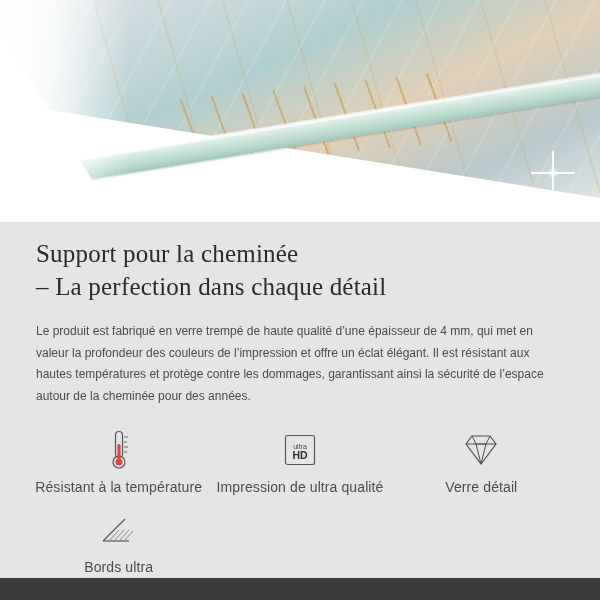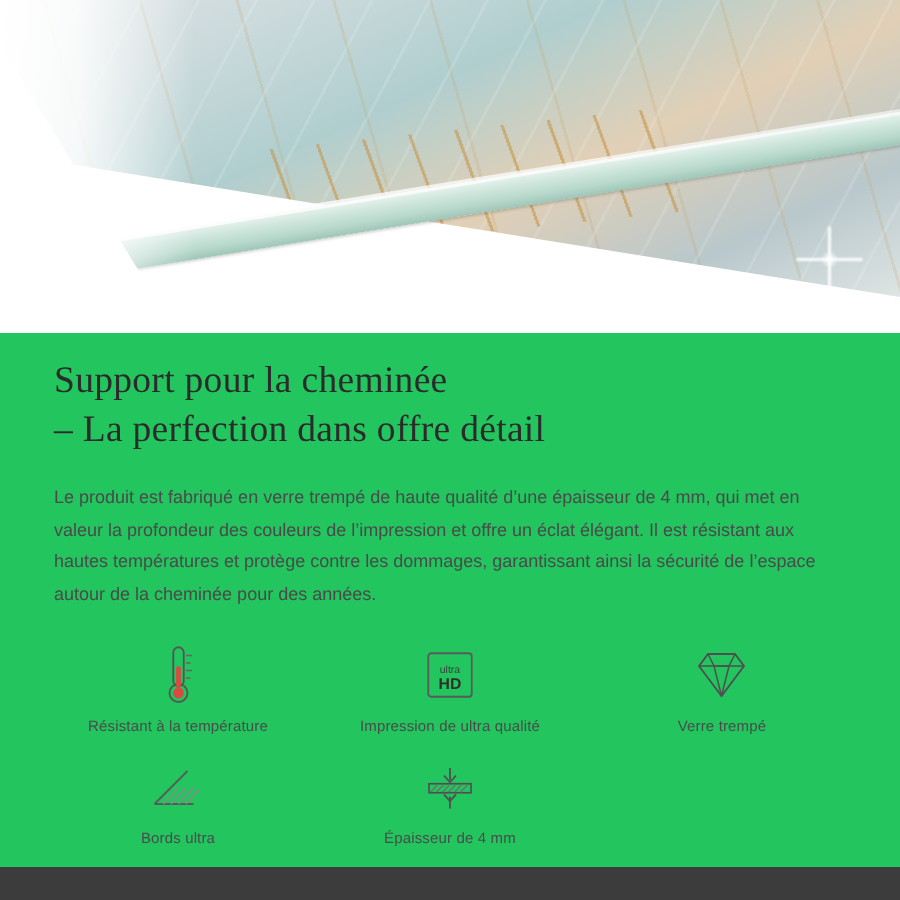--- a/index.html
+++ b/index.html
@@ -7,21 +7,21 @@
     width: 600px;
     height: 600px;
     overflow: hidden;
     background: #ffffff;
     font-family: "Liberation Sans", sans-serif;
   }
   #page {
     position: relative;
     width: 600px;
     height: 600px;
-    background: #22c55e;
+    background: #e5e5e5;
   }
 
   
   .hero {
     position: relative;
     width: 600px;
     height: 222px;
     overflow: hidden;
     background: #ffffff;
   }
@@ -164,21 +164,21 @@
     justify-content: space-between;
   }
   .feature-icon {
     height: 46px;
     display: flex;
     align-items: center;
     justify-content: center;
   }
   .feature-label {
     margin-top: 6px;
-    font-size: 10px;
+    font-size: 14px;
     color: #4b4b4b;
     text-align: center;
     letter-spacing: 0.1px;
   }
   svg { display: block; }
 
   
   .bottom-bar {
     position: absolute;
     left: 0; bottom: 0;
@@ -202,21 +202,21 @@
     <div class="hero-mask-left"></div>
     <div class="hero-mask-left2"></div>
     <div class="sparkle">
       <div class="sparkle-core"></div>
     </div>
   </div>
 
   <div class="content">
     <h1 class="headline">
       <span>Support pour la cheminée</span>
-      <span class="line2">– La perfection dans offre détail</span>
+      <span class="line2">– La perfection dans chaque détail</span>
     </h1>
     <p class="body-copy">Le produit est fabriqué en verre trempé de haute qualité d’une épaisseur de 4 mm, qui met en valeur la profondeur des couleurs de l’impression et offre un éclat élégant. Il est résistant aux hautes températures et protège contre les dommages, garantissant ainsi la sécurité de l’espace autour de la cheminée pour des années.</p>
   </div>
 
   <div class="features">
 
     <div class="feature">
       <div class="feature-icon">
         <svg width="30" height="44" viewBox="0 0 30 44">
           <rect x="11.5" y="3.5" width="7" height="26" rx="3.5" fill="none" stroke="#555" stroke-width="1.2"></rect>
@@ -247,47 +247,34 @@
     <div class="feature">
       <div class="feature-icon">
         <svg width="46" height="38" viewBox="0 0 46 38">
           <path d="M8 13 L14 5 H32 L38 13 L23 33 Z" fill="none" stroke="#4f4f4f" stroke-width="1.2"></path>
           <path d="M8 13 H38" fill="none" stroke="#4f4f4f" stroke-width="1"></path>
           <path d="M14 5 L18 13 L23 33" fill="none" stroke="#4f4f4f" stroke-width="1"></path>
           <path d="M32 5 L28 13 L23 33" fill="none" stroke="#4f4f4f" stroke-width="1"></path>
           <path d="M18 13 H28" fill="none" stroke="#4f4f4f" stroke-width="0.9"></path>
         </svg>
       </div>
-      <div class="feature-label">Verre trempé</div>
+      <div class="feature-label">Verre détail</div>
     </div>
 
     <div class="feature">
       <div class="feature-icon">
         <svg width="40" height="38" viewBox="0 0 40 38">
           <path d="M4 30 L26 8" stroke="#5a5a5a" stroke-width="1.2"></path>
           <path d="M4 30 L30 30" stroke="#5a5a5a" stroke-width="1.2"></path>
           <path d="M10 30 L20 19" stroke="#8a8a8a" stroke-width="1"></path>
           <path d="M15 30 L25 19" stroke="#8a8a8a" stroke-width="1"></path>
           <path d="M20 30 L30 19" stroke="#8a8a8a" stroke-width="1"></path>
           <path d="M25 30 L34 20" stroke="#8a8a8a" stroke-width="1"></path>
         </svg>
       </div>
       <div class="feature-label">Bords ultra</div>
     </div>
 
-    <div class="feature">
-      <div class="feature-icon">
-        <svg width="42" height="38" viewBox="0 0 42 38">
-          <line x1="21" y1="6" x2="21" y2="14" stroke="#4f4f4f" stroke-width="1.2"></line>
-          <path d="M17 11 L21 15.5 L25 11" fill="none" stroke="#4f4f4f" stroke-width="1.2"></path>
-          <rect x="7" y="16.5" width="28" height="6" fill="none" stroke="#4f4f4f" stroke-width="1.1"></rect>
-          <path d="M8 22 L13 17 M12 22 L17 17 M16 22 L21 17 M20 22 L25 17 M24 22 L29 17 M28 22 L33 17" stroke="#6e6e6e" stroke-width="0.9"></path>
-          <line x1="21" y1="33" x2="21" y2="25" stroke="#4f4f4f" stroke-width="1.2"></line>
-          <path d="M17 28 L21 23.5 L25 28" fill="none" stroke="#4f4f4f" stroke-width="1.2" transform="rotate(180 21 25.8)"></path>
-        </svg>
-      </div>
-      <div class="feature-label">Épaisseur de 4 mm</div>
-    </div>
 
   </div>
 
   <div class="bottom-bar"></div>
 </div>
 
 </body></html>

